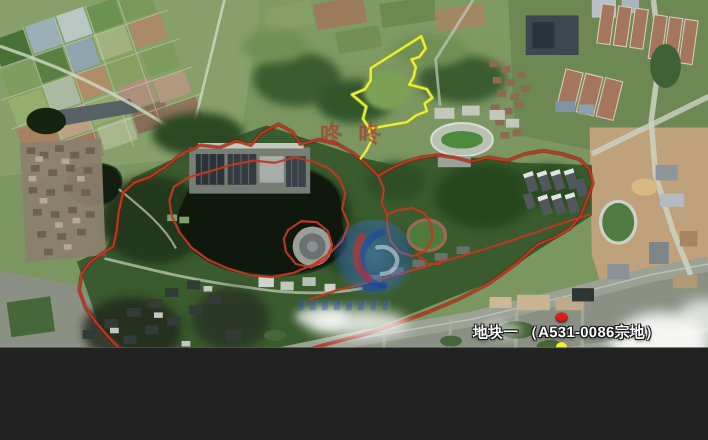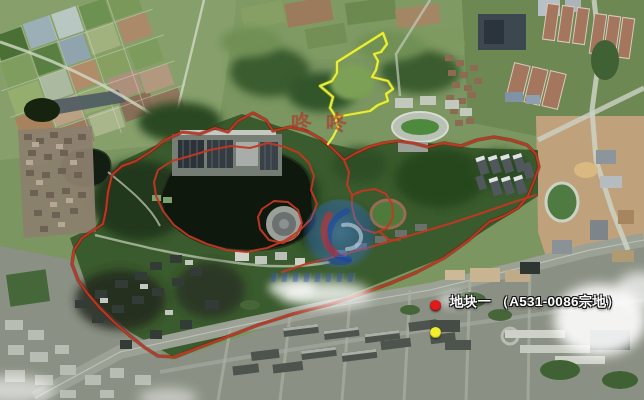--- a/index.html
+++ b/index.html
@@ -1,37 +1,37 @@
 <!DOCTYPE html>
 <html><head>
 <meta charset="utf-8">
 <style>
   html,body{margin:0;padding:0;background:#222;}
-  .stage{position:relative;width:644px;height:400px;overflow:hidden;
+  .stage{position:relative;width:644px;height:316px;overflow:hidden;
          font-family:"Liberation Sans","DejaVu Sans",sans-serif;background:#7b9661;}
   .stage svg{position:absolute;left:0;top:0;display:block;}
   
   .wm-red{position:absolute;left:291px;top:108px;z-index:30;
           color:rgba(186,44,38,0.45);font-weight:bold;font-size:21px;
           line-height:27px;letter-spacing:14px;text-align:left;
           text-shadow:0 0 1px rgba(150,30,25,0.25);pointer-events:none;}
   
   .wm-blue{position:absolute;left:271px;top:273px;width:86px;height:9px;z-index:30;
            background:repeating-linear-gradient(90deg,rgba(55,85,190,.55) 0 5px,
              rgba(120,140,220,.25) 5px 7px,transparent 7px 11px);
            filter:blur(.7px);transform:skewX(-8deg);opacity:.8;}
   
   .wm-logo{position:absolute;left:303px;top:199px;width:74px;height:74px;z-index:29;
            border-radius:50%;
            background:radial-gradient(circle at 50% 45%,rgba(90,150,225,.55) 0%,
              rgba(60,115,200,.42) 55%,rgba(60,115,200,.12) 66%,transparent 72%);}
   .wm-logo svg{position:absolute;left:0;top:0;}
   
   .legend{position:absolute;left:430px;top:284px;z-index:40;}
-  .legend-row{display:flex;align-items:flex-end;height:27px;}
+  .legend-row{display:flex;align-items:center;height:27px;flex-direction:column;}
   .legend-dot{width:11px;height:11px;border-radius:50%;margin-right:9px;
               box-shadow:0 1px 2px rgba(0,0,0,.55), inset 0 -1px 1px rgba(0,0,0,.35);}
   .legend-label{color:#fff;font-size:13.5px;font-weight:bold;letter-spacing:.3px;
                 white-space:nowrap;
                 text-shadow:-1px -1px 0 #141414,1px -1px 0 #141414,-1px 1px 0 #141414,
                             1px 1px 0 #141414,0 2px 3px rgba(0,0,0,.6);}
 </style>
 </head>
 <body>
 

